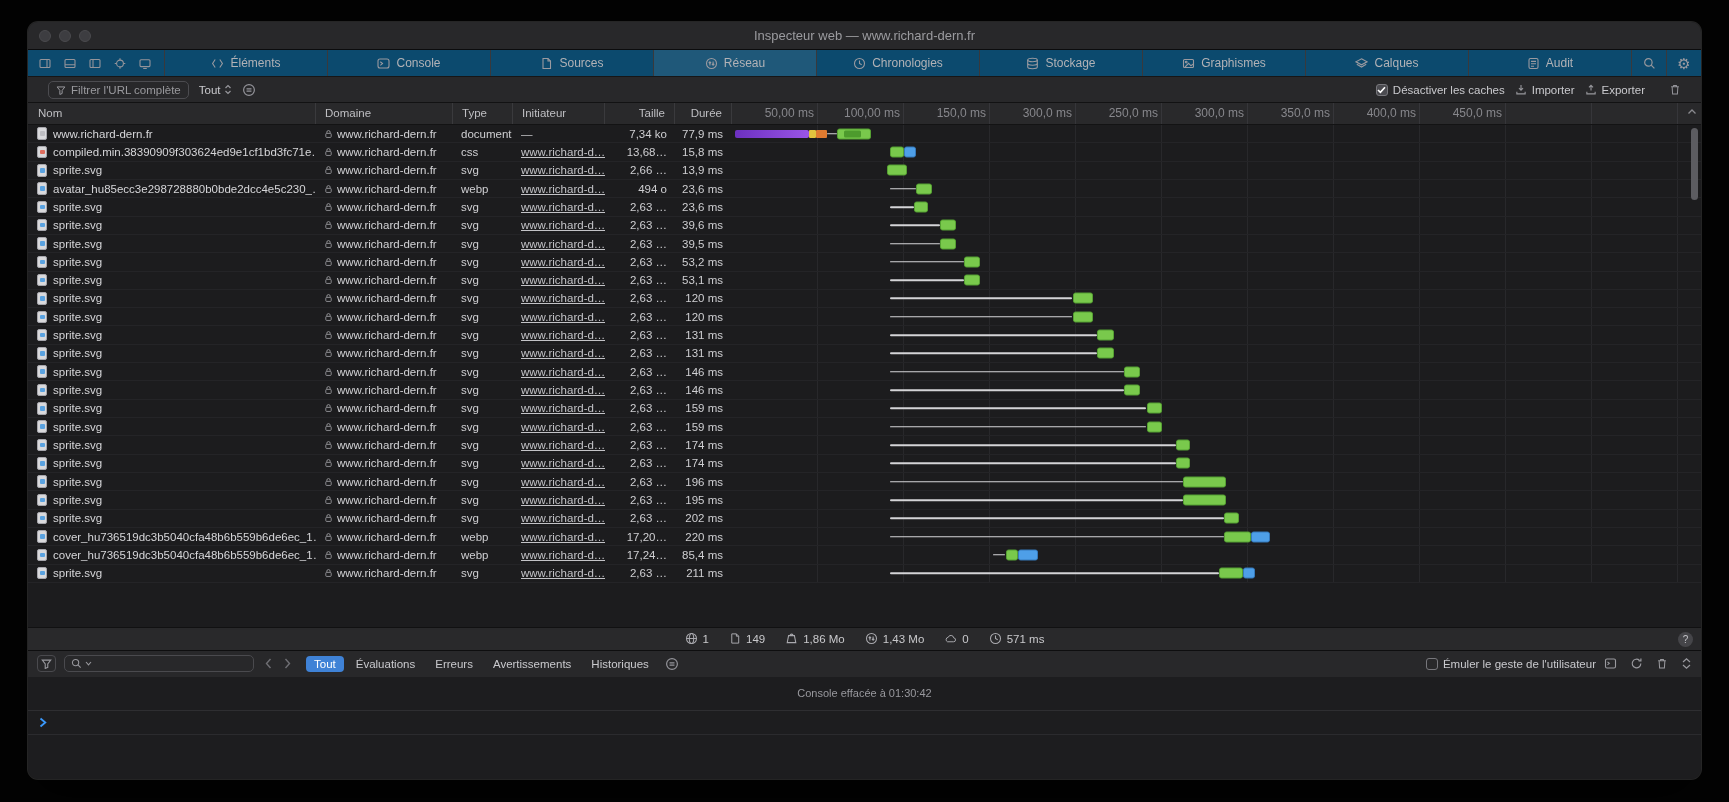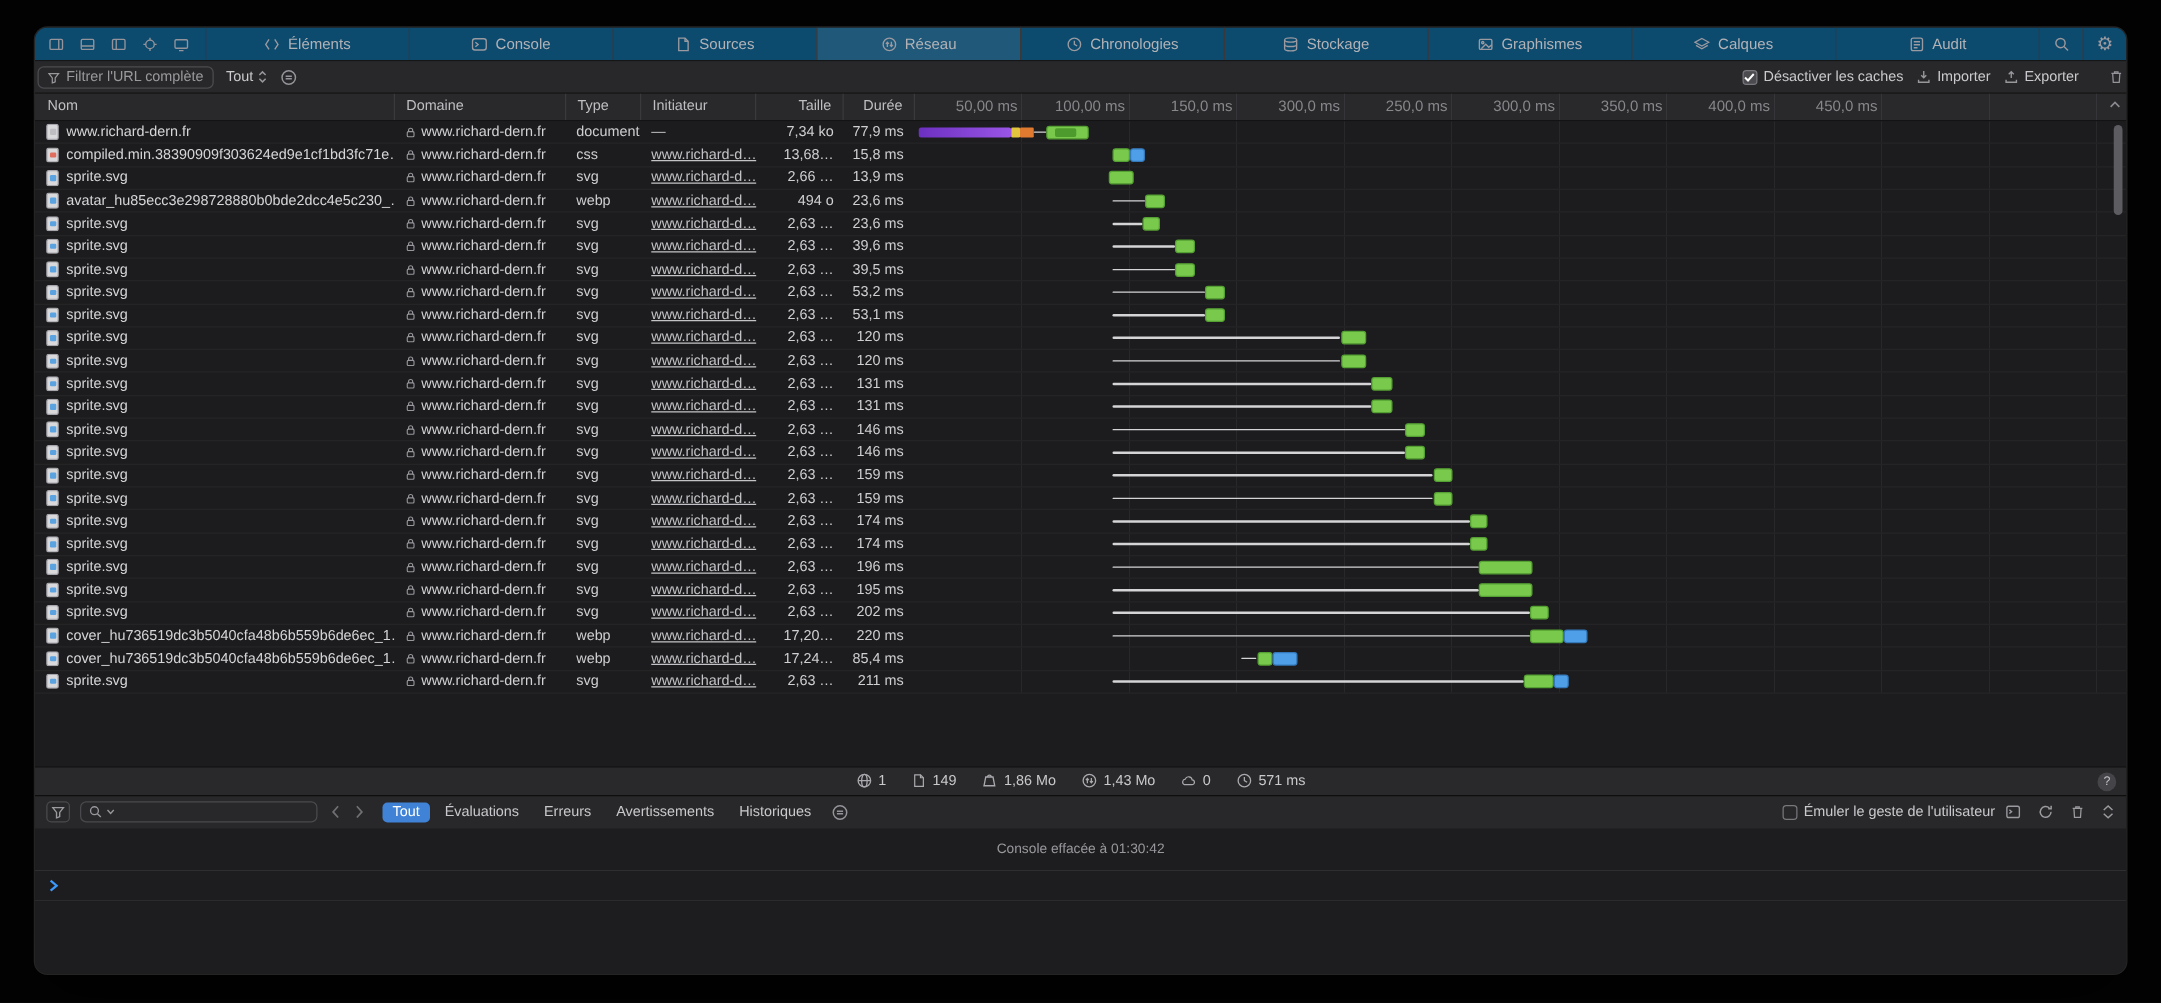--- a/index.html
+++ b/index.html
@@ -24,21 +24,21 @@
   .icon-btn { display:flex; align-items:center; justify-content:center; color:#94949a; }
   .tab { flex:1 1 0; display:flex; align-items:center; justify-content:center; gap:6px;
     border-left:1px solid #39393c; color:#b2b2b6; font-size:12px; }
   .tab.active { background:rgba(255,255,255,.08); }
   .tab .ic { color:#9a9aa0; }
   .tbar-end { display:flex; align-items:center; justify-content:center; width:35px; border-left:1px solid #39393c; }
   .gear-glyph { font-size:15px; color:#9a9aa0; line-height:1; }
 
   
   .filterbar { height:26px; background:#28282a; border-bottom:1px solid #121213; display:flex;
-    align-items:center; padding:0 2px; gap:10px; flex:none; }
+    align-items:center; padding:0 20px; gap:10px; flex:none; }
   .filter-field { height:18px; min-width:132px; border:1px solid #4c4c50; border-radius:5px;
     display:flex; align-items:center; gap:5px; padding:0 7px; color:#9a9a9e; font-size:11.5px; }
   .scope-select { display:flex; align-items:center; gap:3px; color:#cacace; font-size:11.5px; }
   .spacer { flex:1 1 auto; }
   .check-row { display:flex; align-items:center; gap:5px; color:#cacace; font-size:11.5px; }
   .cbox { width:12px; height:12px; border-radius:3px; border:1px solid #77777c; background:transparent;
     display:flex; align-items:center; justify-content:center; }
   .cbox.checked { background:#4b4b50; }
   .tool-btn { display:flex; align-items:center; gap:5px; color:#cacace; font-size:11.5px; }
   .trash-top { margin-left:14px; }
@@ -117,20 +117,28 @@
   .prompt-row { height:24px; display:flex; align-items:center; padding-left:11px;
     border-bottom:1px solid #2b2b2e; flex:none; background:#1d1d1f; }
   .prompt-chev { color:#3b99fc; }
   .console-fill { flex:1 1 auto; background:#1d1d1f; }
 </style>
 </head>
 <body>
 
 <div class="window">
 
+  <div class="titlebar">
+    <div class="traffic">
+      <div class="tl-dot"></div>
+      <div class="tl-dot"></div>
+      <div class="tl-dot"></div>
+    </div>
+    <div class="win-title">Inspecteur web — www.richard-dern.fr</div>
+  </div>
 
   <div class="tabbar">
     <div class="icon-cluster">
       <span class="icon-btn">
           <svg width="14" height="13" viewBox="0 0 13 13" fill="none" stroke="currentColor" stroke-width="1.1">
             <rect x="1.5" y="2.5" width="10" height="8" rx="1"></rect>
             <line x1="8.5" y1="2.5" x2="8.5" y2="10.5"></line>
           </svg>
         </span>
       <span class="icon-btn">

